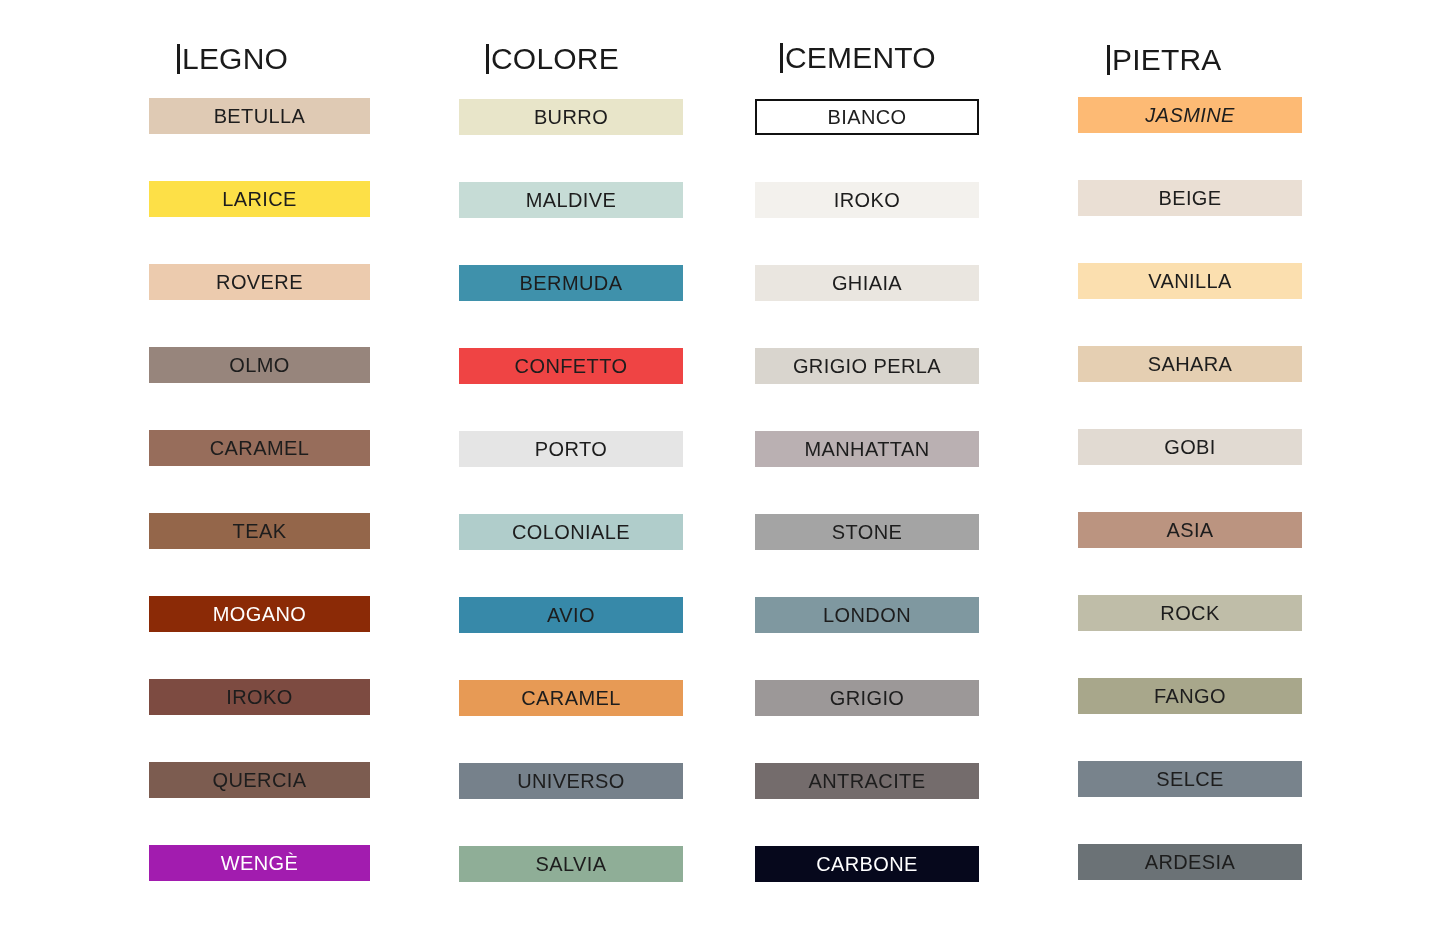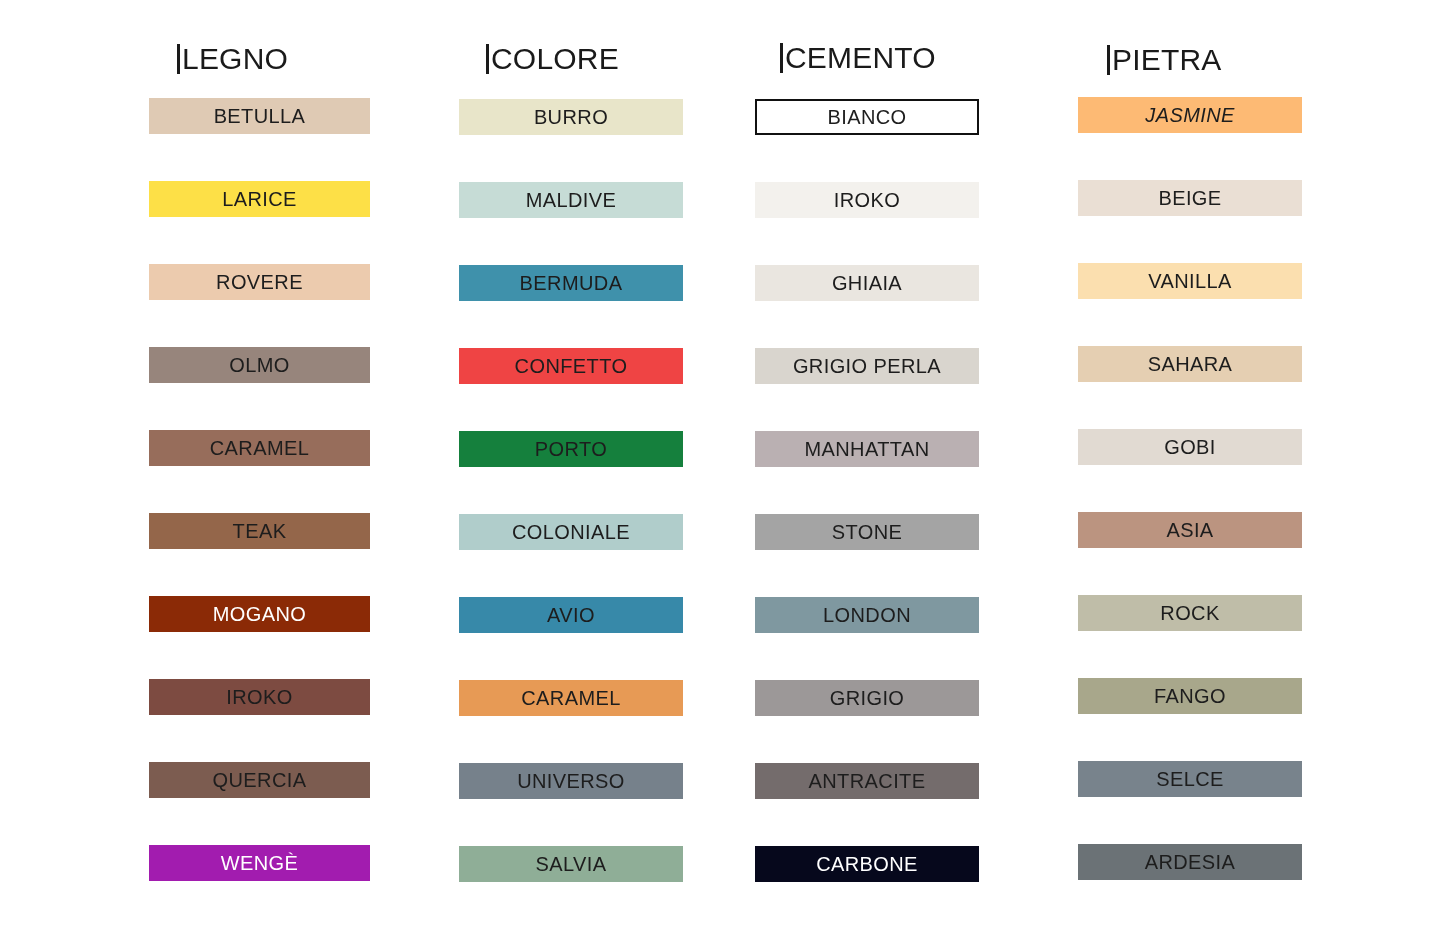--- a/index.html
+++ b/index.html
@@ -142,21 +142,21 @@
         </div>
         <div class="swatch" style="background: rgb(198, 220, 214);">
           <span class="swatch-label">MALDIVE</span>
         </div>
         <div class="swatch" style="background: rgb(63, 145, 171);">
           <span class="swatch-label">BERMUDA</span>
         </div>
         <div class="swatch" style="background: #ef4444;">
           <span class="swatch-label">CONFETTO</span>
         </div>
-        <div class="swatch" style="background: #15803d; margin-top: 13px;">
+        <div class="swatch" style="background: #e5e5e5; margin-top: 13px;">
           <span class="swatch-label">PORTO</span>
         </div>
         <div class="swatch" style="background: rgb(176, 205, 203);">
           <span class="swatch-label">COLONIALE</span>
         </div>
         <div class="swatch" style="background: rgb(55, 137, 169);">
           <span class="swatch-label">AVIO</span>
         </div>
         <div class="swatch" style="background: rgb(231, 154, 85);">
           <span class="swatch-label">CARAMEL</span>

